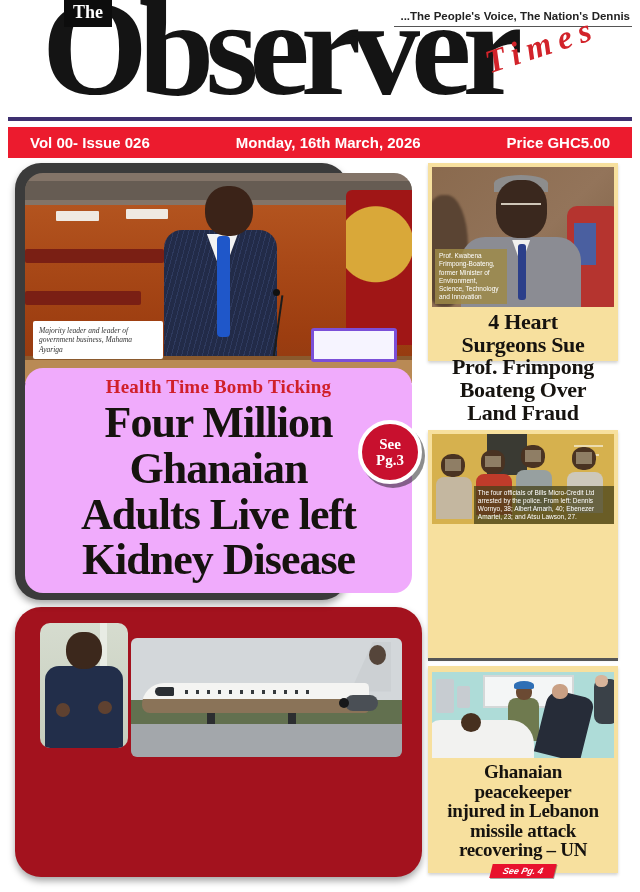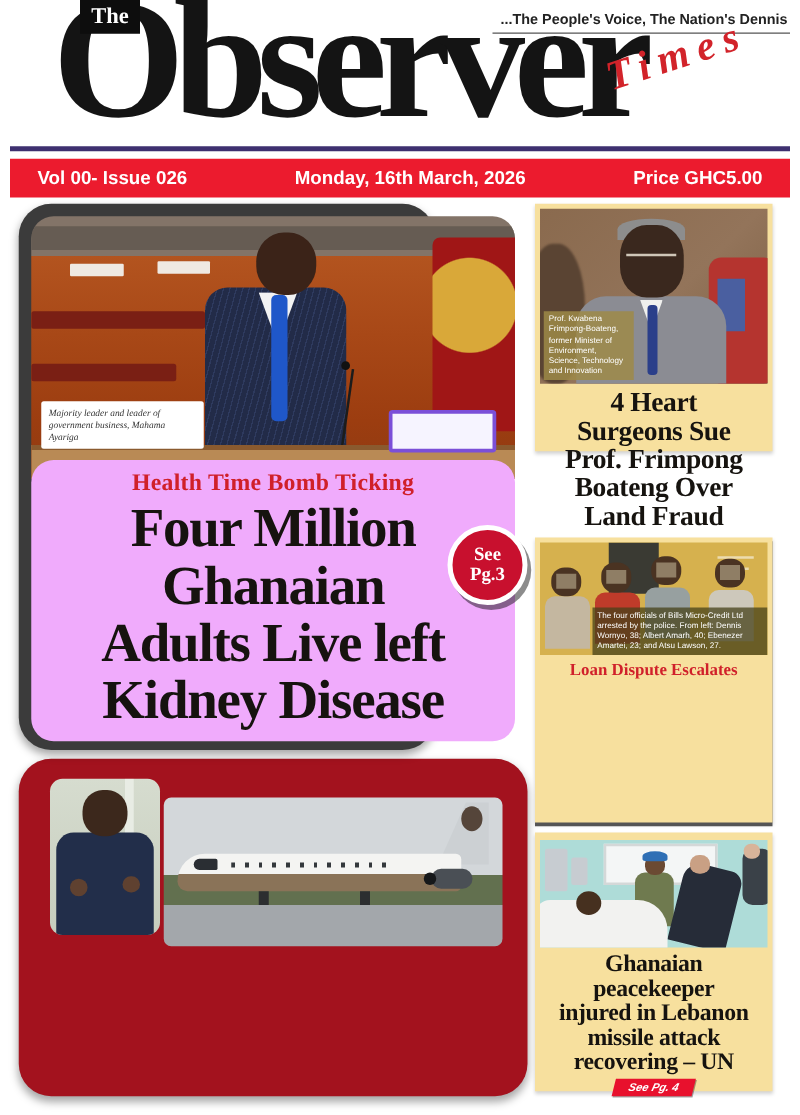--- a/index.html
+++ b/index.html
@@ -297,21 +297,20 @@
       <div class="suspect-head" style="left:27%;top:18%;"></div>
       <div class="suspect-blur" style="left:29%;top:24%;"></div>
       <div class="suspect-torso" style="left:46%;top:40%;background:#97a0a0;"></div>
       <div class="suspect-head" style="left:49%;top:12%;"></div>
       <div class="suspect-blur" style="left:51%;top:18%;"></div>
       <div class="suspect-torso" style="left:74%;top:42%;background:#cdc8bb;"></div>
       <div class="suspect-head" style="left:77%;top:14%;"></div>
       <div class="suspect-blur" style="left:79%;top:20%;"></div>
       <div class="arrest-caption">The four officials of Bills Micro-Credit Ltd arrested by the police. From left: Dennis Wornyo, 38; Albert Amarh, 40; Ebenezer Amartei, 23; and Atsu Lawson, 27.</div>
     </div>
-    <span class="kicker loan-kicker" style="margin-top:98px;">Loan Dispute Escalates</span>
   </section>
 
   <section class="cream-block peacekeeper-block">
     <div class="rc-photo hospital-photo">
       <div class="ward-window"></div>
       <div class="equip" style="left:2%;top:8%;width:10%;height:40%;"></div>
       <div class="equip" style="left:14%;top:16%;width:7%;height:26%;"></div>
       <div class="soldier-torso"></div>
       <div class="soldier-head"></div>
       <div class="beret"></div>

